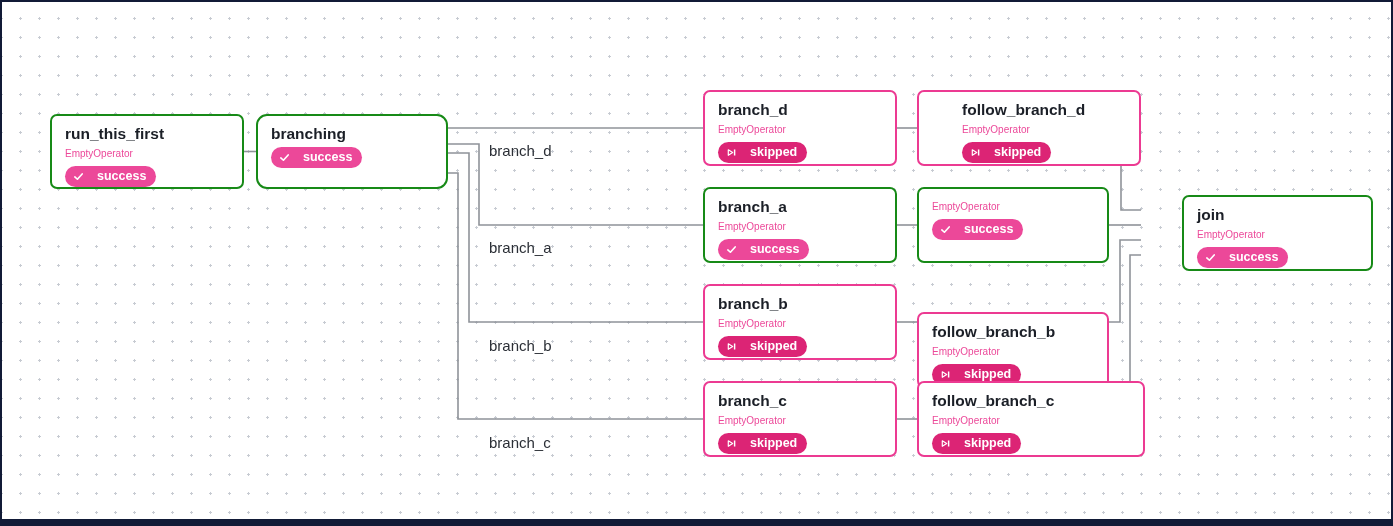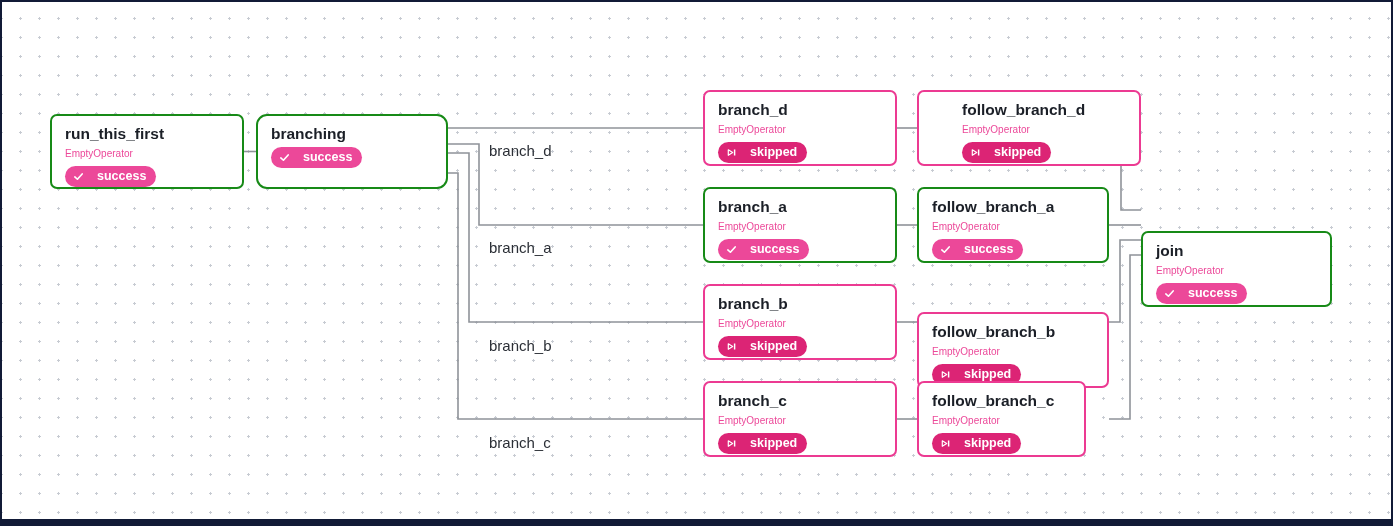--- a/index.html
+++ b/index.html
@@ -169,21 +169,20 @@
       <span>
           <svg width="11" height="11" viewBox="0 0 12 12">
             <path d="M2 6.5 L4.8 9 L10 3.2" stroke="#fff" fill="none" stroke-width="1.8" stroke-linecap="round" stroke-linejoin="round"></path>
           </svg>
         </span>
       <span>success</span>
     </span>
   </div>
 
   <div class="node" style="left:915px; top:185px; width:192px;">
-    <div class="title">follow_branch_a</div>
     <div class="operator">EmptyOperator</div>
     <span class="badge success">
       <span>
           <svg width="11" height="11" viewBox="0 0 12 12">
             <path d="M2 6.5 L4.8 9 L10 3.2" stroke="#fff" fill="none" stroke-width="1.8" stroke-linecap="round" stroke-linejoin="round"></path>
           </svg>
         </span>
       <span>success</span>
     </span>
   </div>
@@ -223,35 +222,35 @@
       <span>
           <svg width="11" height="11" viewBox="0 0 12 12">
             <path d="M2.5 3 L7.3 6 L2.5 9 Z" fill="none" stroke="#fff" stroke-width="1.3" stroke-linejoin="round"></path>
             <line x1="9.4" y1="2.7" x2="9.4" y2="9.3" stroke="#fff" stroke-width="1.6"></line>
           </svg>
         </span>
       <span>skipped</span>
     </span>
   </div>
 
-  <div class="node pink" style="left:915px; top:379px; width:169px;">
+  <div class="node pink" style="left:915px; top:379px; width:228px;">
     <div class="title">follow_branch_c</div>
     <div class="operator">EmptyOperator</div>
     <span class="badge skipped">
       <span>
           <svg width="11" height="11" viewBox="0 0 12 12">
             <path d="M2.5 3 L7.3 6 L2.5 9 Z" fill="none" stroke="#fff" stroke-width="1.3" stroke-linejoin="round"></path>
             <line x1="9.4" y1="2.7" x2="9.4" y2="9.3" stroke="#fff" stroke-width="1.6"></line>
           </svg>
         </span>
       <span>skipped</span>
     </span>
   </div>
 
-  <div class="node" style="left:1139px; top:193px; width:191px;margin-top:36px;">
+  <div class="node" style="left:1180px; top:193px; width:191px;">
     <div class="title">join</div>
     <div class="operator">EmptyOperator</div>
     <span class="badge success">
       <span>
           <svg width="11" height="11" viewBox="0 0 12 12">
             <path d="M2 6.5 L4.8 9 L10 3.2" stroke="#fff" fill="none" stroke-width="1.8" stroke-linecap="round" stroke-linejoin="round"></path>
           </svg>
         </span>
       <span>success</span>
     </span>

